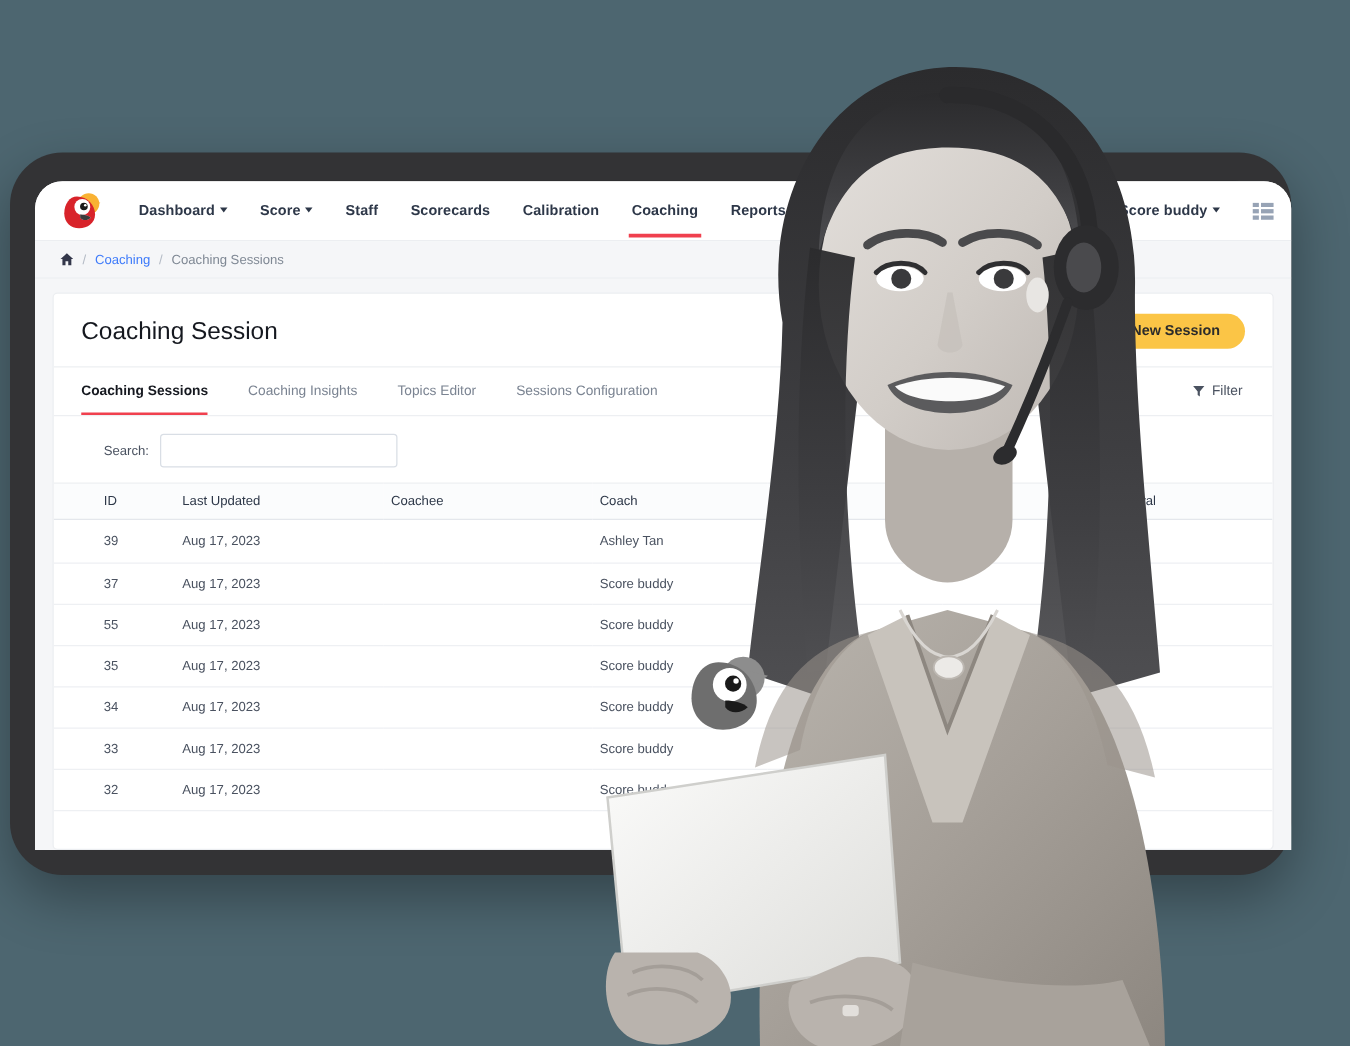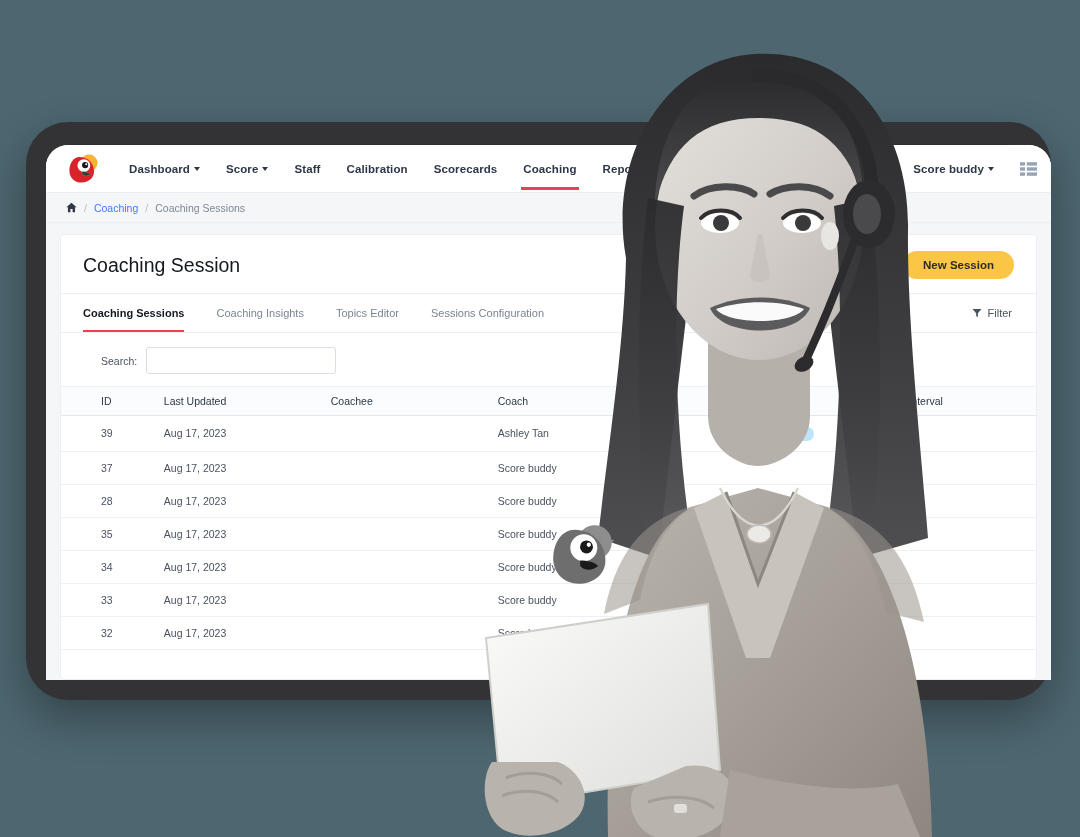--- a/index.html
+++ b/index.html
@@ -10,21 +10,21 @@
   }
   #stage {
     position: relative;
     width: 1080px; height: 837px;
     background: #4d6670;
   }
 
   
   #tablet-device {
     position: absolute;
-    left: 26px; top: 122px;
+    left: 8px; top: 122px;
     width: 1025px; height: 578px;
     background: #333335;
     border-radius: 42px;
     box-shadow: 0 18px 44px rgba(0,0,0,.33);
   }
   #tablet-bezel-inner {
     position: absolute;
     left: 22px; top: 22px;
     width: 981px; height: 534px;
     background: #2e2e30;
@@ -257,22 +257,22 @@
           <circle cx="22.5" cy="15.5" r="3.6" fill="#1a1a1a"></circle>
           <circle cx="23.8" cy="14.3" r="1.2" fill="#ffffff"></circle>
           <path d="M19 23 C23 23 27 24 29 26 C26 29 21 29 19 26 Z" fill="#ffffff"></path>
           <path d="M19 23 C23 23 27 24 29 26 C26 29 21 29 19 26 Z" fill="#1a1a1a" opacity=".85"></path>
         </svg>
 
         <div class="nav-links">
           <div class="nav-link"><span>Dashboard</span><span class="caret"></span></div>
           <div class="nav-link"><span>Score</span><span class="caret"></span></div>
           <div class="nav-link"><span>Staff</span></div>
+          <div class="nav-link"><span>Scorecards</span></div>
           <div class="nav-link"><span>Calibration</span></div>
-          <div class="nav-link"><span>Scorecards</span></div>
           <div class="nav-link active"><span>Coaching</span></div>
           <div class="nav-link"><span>Reports</span></div>
           <div class="nav-link"><span>Analytics</span></div>
           <div class="nav-link"><span>Admin</span></div>
         </div>
 
         <div class="nav-right">
           <div class="nav-link"><span>Inbox</span></div>
           <svg id="user-avatar-icon" viewBox="0 0 16 16" fill="currentColor">
             <circle cx="8" cy="4.6" r="3.4"></circle>
@@ -353,21 +353,21 @@
                 <tr>
                   <td class="col-id">37</td>
                   <td class="col-date">Aug 17, 2023</td>
                   <td class="col-coachee"></td>
                   <td class="col-coach">Score buddy</td>
                   <td class="col-topic"></td>
                   <td class="col-status"></td>
                   <td class="col-interval"></td>
                 </tr>
                 <tr>
-                  <td class="col-id">28</td>
+                  <td class="col-id">55</td>
                   <td class="col-date">Aug 17, 2023</td>
                   <td class="col-coachee"></td>
                   <td class="col-coach">Score buddy</td>
                   <td class="col-topic"></td>
                   <td class="col-status"></td>
                   <td class="col-interval"></td>
                 </tr>
                 <tr>
                   <td class="col-id">35</td>
                   <td class="col-date">Aug 17, 2023</td>

